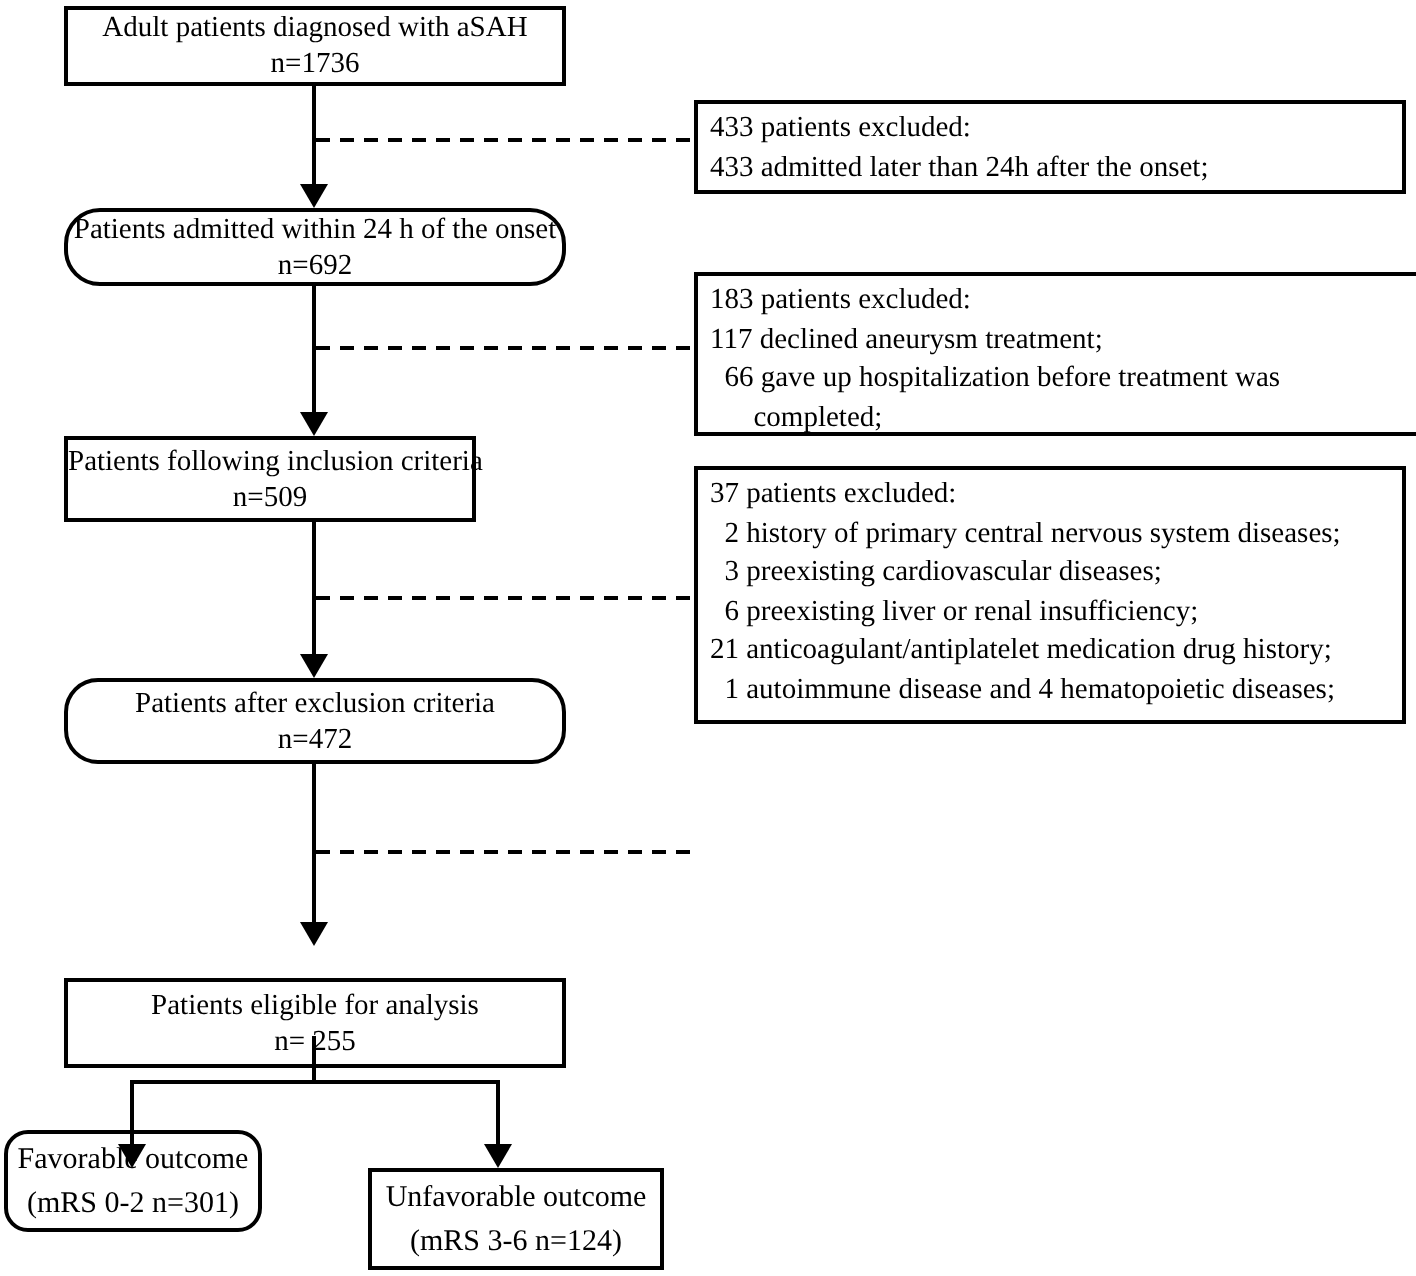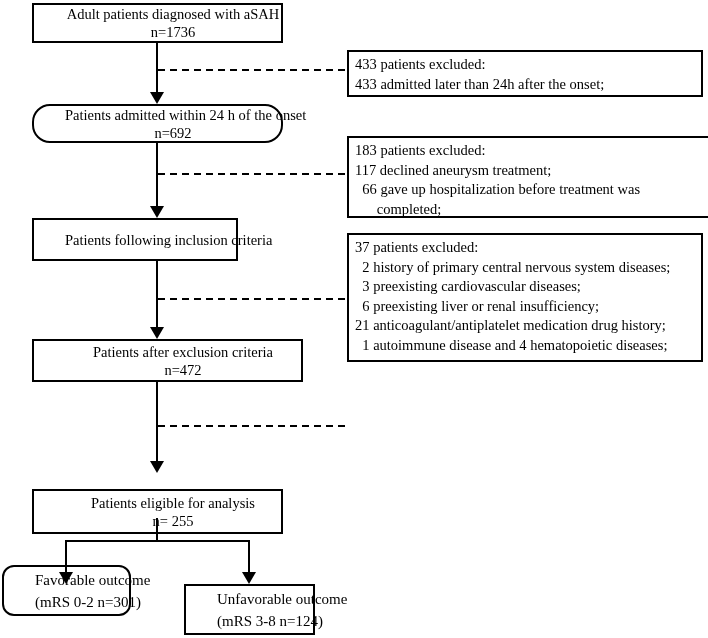--- a/index.html
+++ b/index.html
@@ -21,21 +21,20 @@
   .box.centered {
     display: flex;
     flex-direction: column;
     justify-content: center;
     text-align: center;
   }
   .box.centered .line {
     font-size: 14.5px;
     line-height: 18px;
     white-space: nowrap;
-    padding-left: 31px;
   }
   .box.outcome .line {
     font-size: 15px;
     line-height: 22px;
   }
   .box.excl {
     padding: 3px 3px 0 6px;
     text-align: left;
   }
   .box.excl .line {
@@ -68,23 +67,24 @@
     <div class="line">n=1736</div>
   </div>
 
   <div class="box centered" style="left:32px; top:104px; width:251px; height:39px;border-radius:18px;">
     <div class="line">Patients admitted within 24 h of the onset</div>
     <div class="line">n=692</div>
   </div>
 
   <div class="box centered" style="left:32px; top:218px; width:206px; height:43px;">
     <div class="line">Patients following inclusion criteria</div>
+    <div class="line">n=509</div>
   </div>
 
-  <div class="box centered" style="left:32px; top:339px; width:271px; height:43px;">
+  <div class="box centered" style="left:32px; top:339px; width:251px; height:43px;border-radius:17px;">
     <div class="line">Patients after exclusion criteria</div>
     <div class="line">n=472</div>
   </div>
 
   <div class="box centered" style="left:32px; top:473px; width:251px; height:45px;margin-top:16px;">
     <div class="line">Patients eligible for analysis</div>
     <div class="line">n= 255</div>
   </div>
 
   <div class="box excl" style="left:347px; top:50px; width:356px; height:47px;">
@@ -107,23 +107,23 @@
     <div class="line">21 anticoagulant/antiplatelet medication drug history;</div>
     <div class="line">  1 autoimmune disease and 4 hematopoietic diseases;</div>
   </div>
 
 
   <div class="box centered outcome" style="left:2px; top:565px; width:129px; height:51px;border-radius:12px;">
     <div class="line">Favorable outcome</div>
     <div class="line">(mRS 0-2 n=301)</div>
   </div>
 
-  <div class="box centered outcome" style="left:184px; top:584px; width:131px; height:51px;">
+  <div class="box centered outcome" style="left:184px; top:584px; width:148px; height:51px;">
     <div class="line">Unfavorable outcome</div>
-    <div class="line">(mRS 3-8 n=124)</div>
+    <div class="line">(mRS 3-6 n=124)</div>
   </div>
 
   <div class="vline" style="left:156px; top:43px;  height:50px;"></div>
   <div class="arrowhead" style="left:150px; top:92px;"></div>
 
   <div class="vline" style="left:156px; top:143px; height:64px;"></div>
   <div class="arrowhead" style="left:150px; top:206px;"></div>
 
   <div class="vline" style="left:156px; top:261px; height:67px;"></div>
   <div class="arrowhead" style="left:150px; top:327px;"></div>

